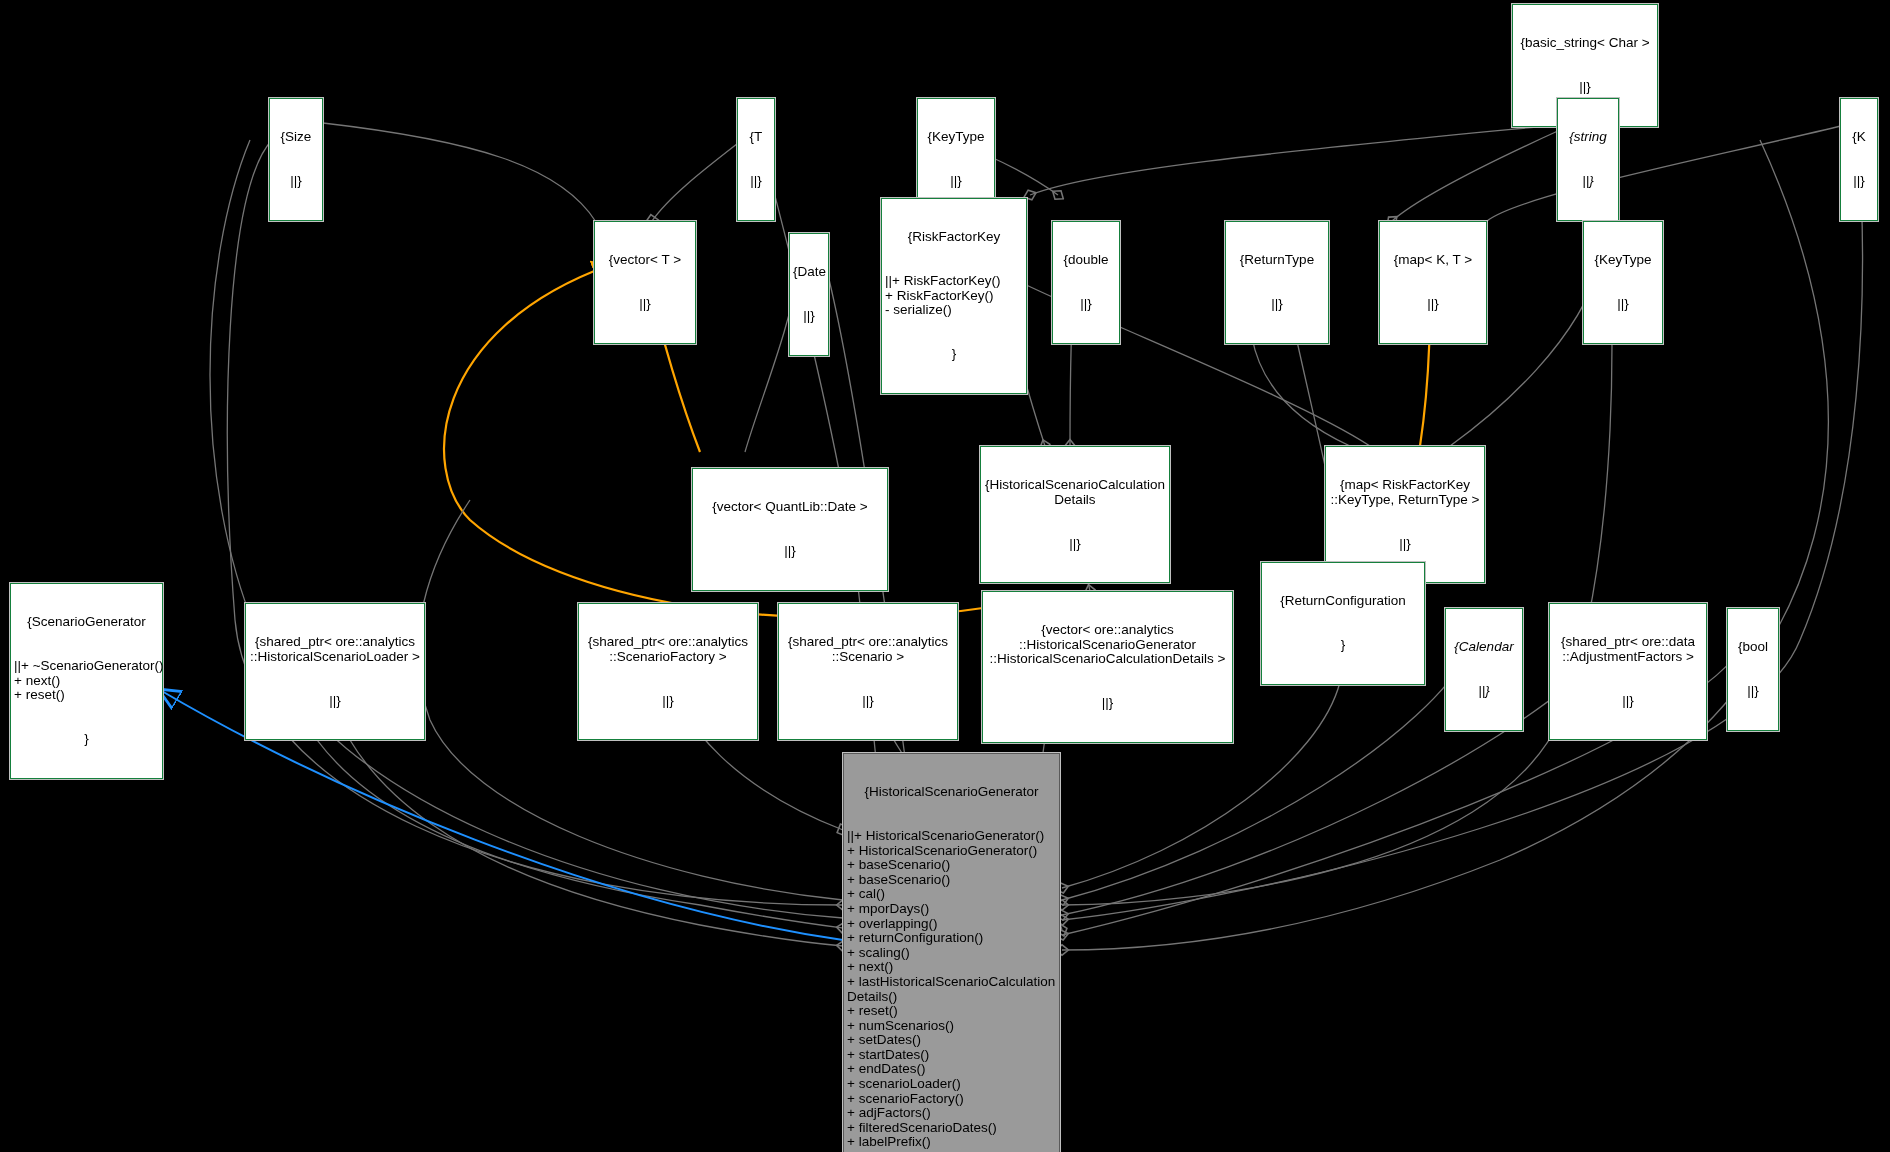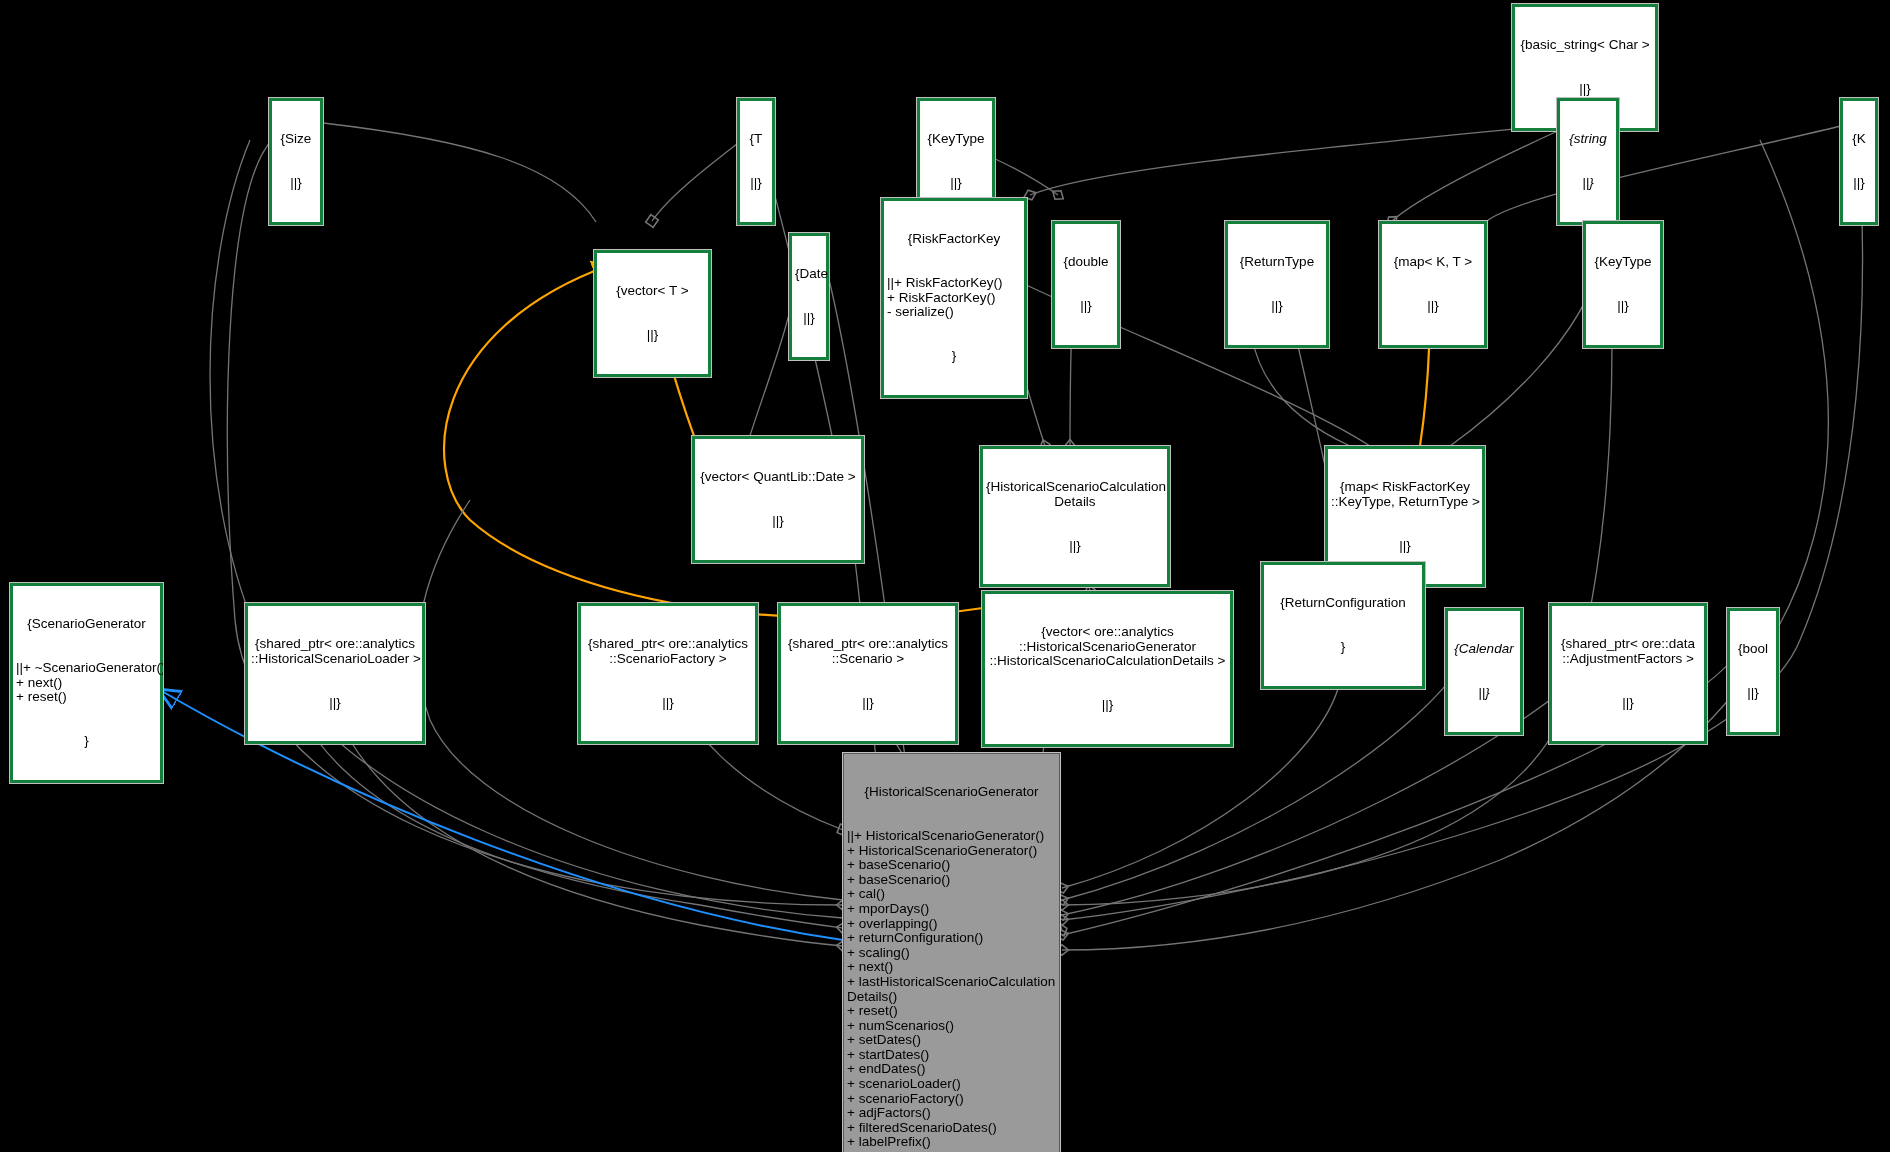--- a/index.html
+++ b/index.html
@@ -19,21 +19,21 @@
     position: absolute;
     left: 0; top: 0;
     width: 1890px;
     height: 1152px;
     pointer-events: none;
   }
   .node {
     position: absolute;
     box-sizing: border-box;
     background: #ffffff;
-    border: 3px solid #15803d;
+    border: 1px solid #15803d;
     outline: 1px solid #c0c0c0;
     color: #000000;
     font-size: 13.5px;
     line-height: 14.6px;
     text-align: center;
     white-space: pre;
     padding: 2px 3px;
     z-index: 5;
   }
   .node.gray {
@@ -158,21 +158,21 @@
   <div class="node" style="left:1557px;top:98px;width:62px;font-style:italic;">
     <span class="title">{string</span>
     <span class="closer">||}</span>
   </div>
 
   <div class="node" style="left:1840px;top:98px;width:38px;">
     <span class="title">{K</span>
     <span class="closer">||}</span>
   </div>
 
-  <div class="node" style="left:594px;top:221px;width:117px;margin-top:29px;">
+  <div class="node" style="left:594px;top:221px;width:102px;">
     <span class="title">{vector&lt; T &gt;</span>
     <span class="closer">||}</span>
   </div>
 
   <div class="node" style="left:789px;top:233px;width:40px;">
     <span class="title">{Date</span>
     <span class="closer">||}</span>
   </div>
 
   <div class="node" style="left:881px;top:198px;width:146px;">
@@ -196,21 +196,21 @@
   <div class="node" style="left:1379px;top:221px;width:108px;">
     <span class="title">{map&lt; K, T &gt;</span>
     <span class="closer">||}</span>
   </div>
 
   <div class="node" style="left:1583px;top:221px;width:80px;">
     <span class="title">{KeyType</span>
     <span class="closer">||}</span>
   </div>
 
-  <div class="node" style="left:692px;top:436px;width:172px;">
+  <div class="node" style="left:692px;top:468px;width:196px;">
     <span class="title">{vector&lt; QuantLib::Date &gt;</span>
     <span class="closer">||}</span>
   </div>
 
   <div class="node" style="left:980px;top:446px;width:190px;">
     <span class="title">{HistoricalScenarioCalculation
 Details</span>
     <span class="closer">||}</span>
   </div>
 

